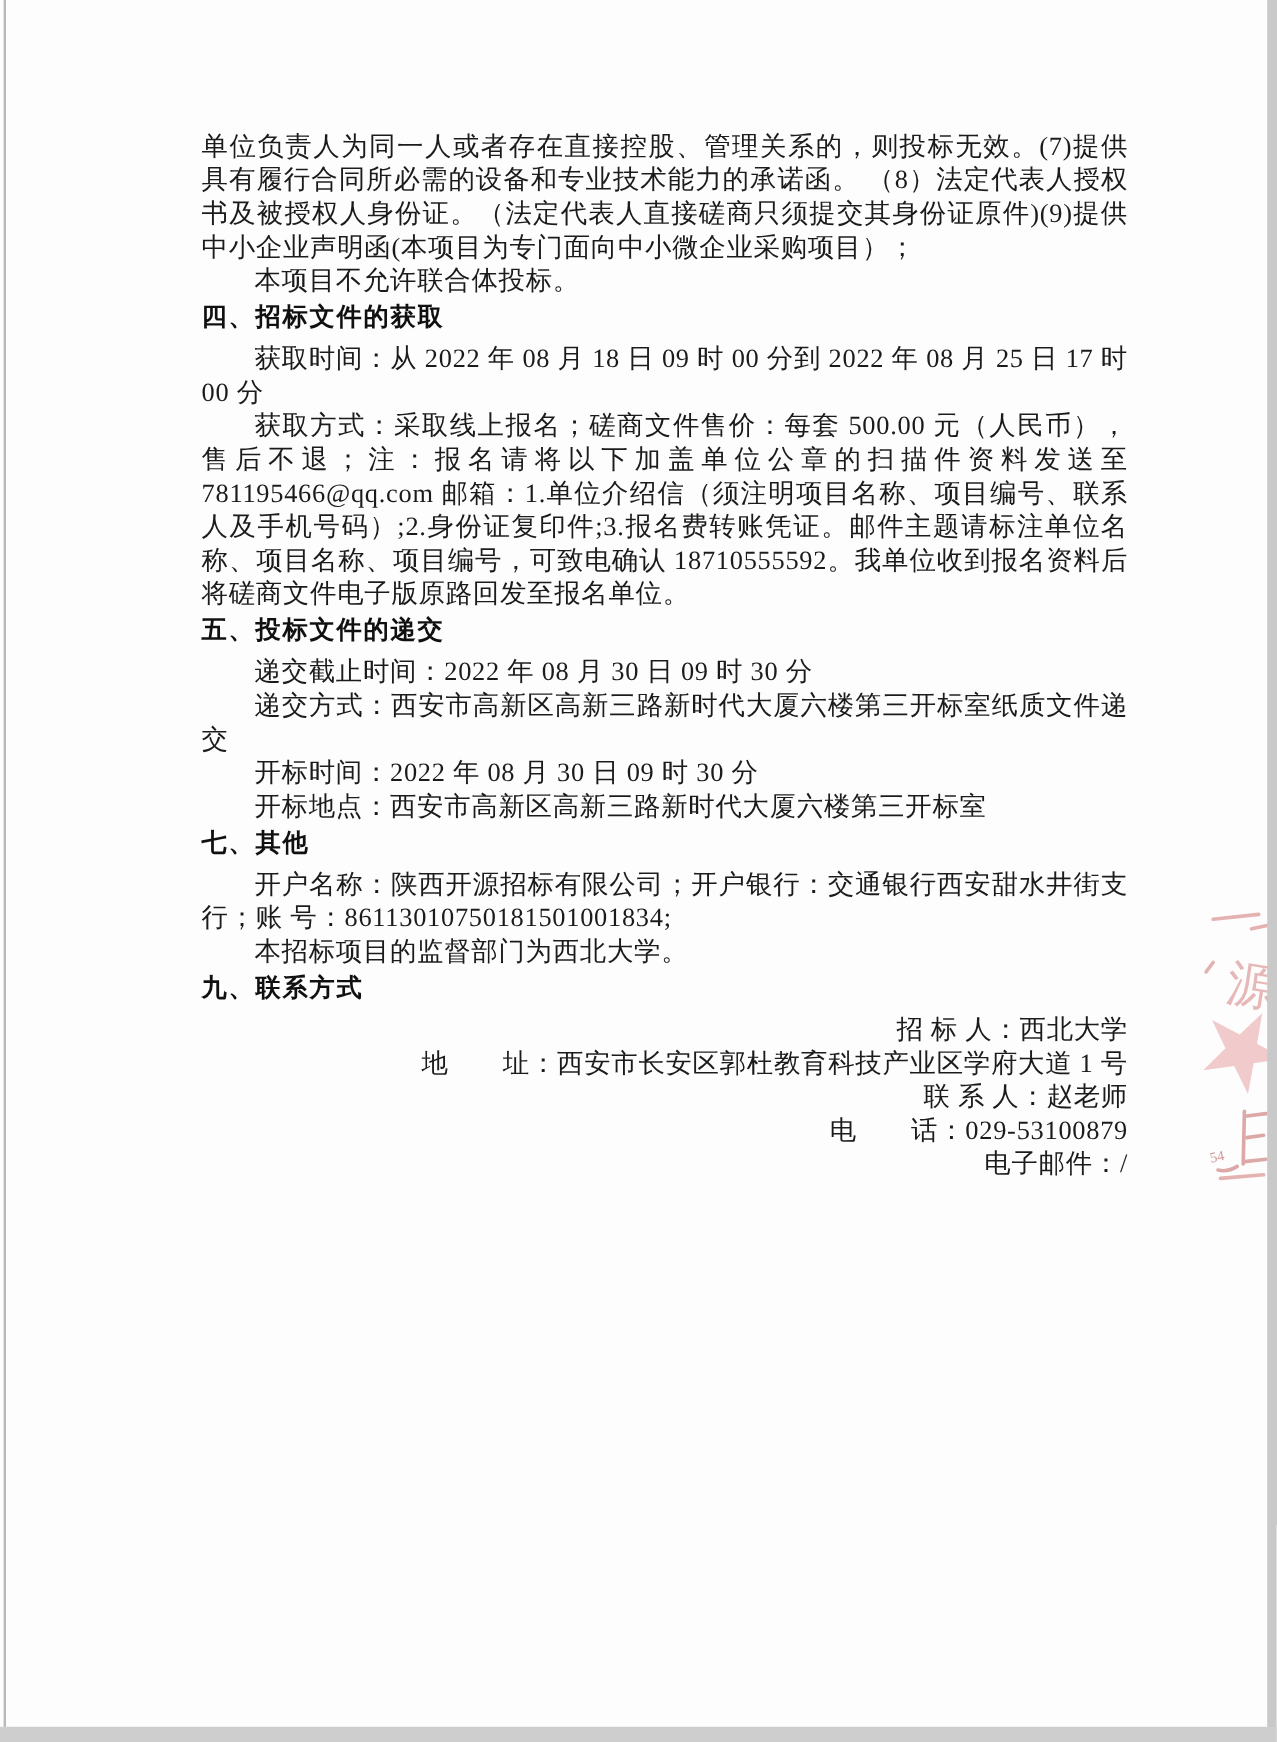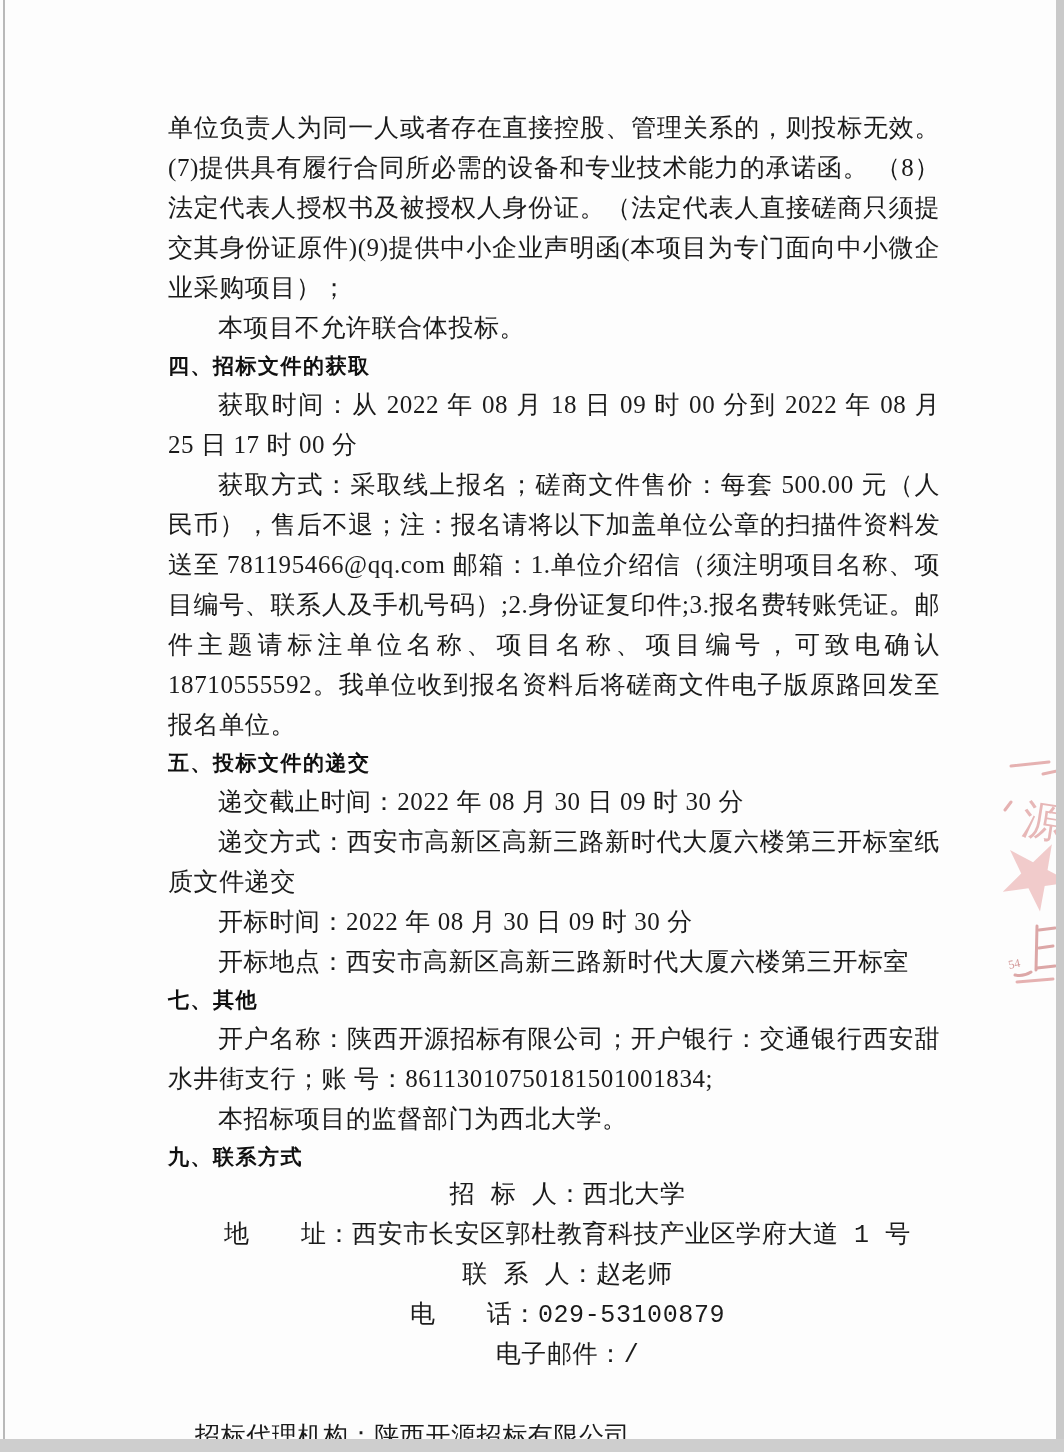--- a/index.html
+++ b/index.html
@@ -11,39 +11,39 @@
     font-family:"Liberation Serif","DejaVu Serif",serif;
     color:#1b1b1b;
   }
   .content {
     position:absolute;
     left:168px; top:108px;
     width:772px;
   }
   .para {
     margin:0;
-    font-size:25px;
-    line-height:40px;
+    font-size:22px;
+    line-height:28px;
     letter-spacing:0.6px;
     text-align:justify;
   }
   .indent { text-indent:2em; }
   .noindent { text-indent:0; }
   h2.sec {
     margin:0;
-    font-family:Liberation Serif, serif;
+    font-family:Liberation Mono, monospace;
     font-weight:bold;
     font-size:21px;
     line-height:37px;
     letter-spacing:1.5px;
     color:#101010;
     text-align:left;
   }
   .em-italic { }
-  .contact { text-indent:0; padding-left:27px; text-align:center;font-family:Liberation Mono, monospace; }
+  .contact { text-indent:0; padding-left:27px; text-align:right; }
   .contact .clabel { letter-spacing:0.6px; }
   .agency { margin-top:40px; padding-left:27px; text-indent:0; text-align:left; }
   
   .edge-left  { position:absolute; left:3px; top:0; width:2px; height:100%; background:#b9b9b9; }
   .edge-right { position:absolute; right:0; top:0; width:8px; height:100%; background:#c9c9c9; }
   .edge-bottom{ position:absolute; left:0; bottom:0; width:100%; height:13px; background:#cecece; }
   
   .stamp { position:absolute; top:758px; right:7px; width:54px; height:228px; }
 </style>
 </head>
@@ -74,21 +74,20 @@
     <p class="para indent">本招标项目的监督部门为西北大学。</p>
 
     <h2 class="sec">九、联系方式</h2>
 
     <p class="para contact"><span class="clabel">招 标 人：</span><span>西北大学</span></p>
     <p class="para contact"><span class="clabel">地　　址：</span><span>西安市长安区郭杜教育科技产业区学府大道 1 号</span></p>
     <p class="para contact"><span class="clabel">联 系 人：</span><span>赵老师</span></p>
     <p class="para contact"><span class="clabel">电　　话：</span><span>029-53100879</span></p>
     <p class="para contact"><span class="clabel">电子邮件：</span><span>/</span></p>
 
-    <p class="para agency">招标代理机构：陕西开源招标有限公司</p>
 
   </div>
 
   <svg class="stamp" viewBox="0 0 54 228" xmlns="http://www.w3.org/2000/svg">
     <g stroke="#d98a8a" stroke-width="3" fill="none" opacity="0.65" stroke-linecap="round">
       <path d="M8,8 L46,4"></path>
       <path d="M40,16 L54,13"></path>
       <path d="M2,52 l6,-8"></path>
       <path d="M14,224 L50,221"></path>
     </g>

